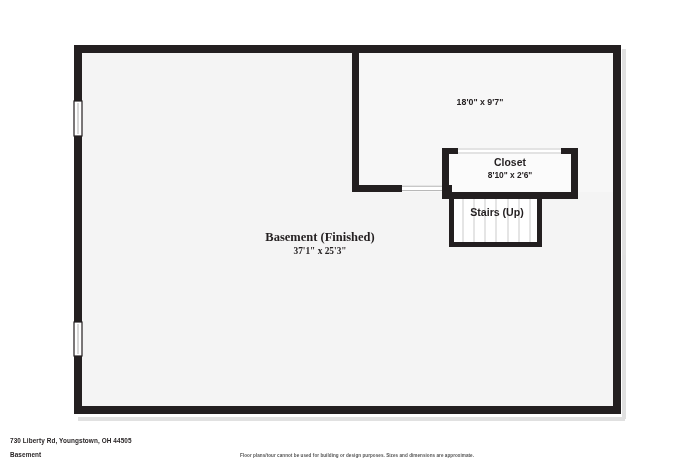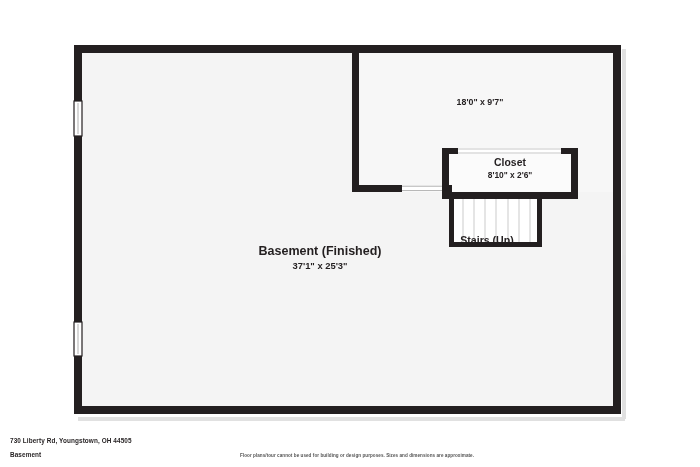--- a/index.html
+++ b/index.html
@@ -75,33 +75,33 @@
     display: block;
     font-weight: bold;
     color: #231f20;
   }
   .room-label .rl-dims {
     display: block;
     font-weight: bold;
     color: #231f20;
   }
 
-  #label-basement { left: 170px; top: 244px; width: 300px; }
+  #label-basement { left: 170px; top: 230px; width: 300px; font-family: Liberation Serif, serif; }
   #label-basement .rl-name { font-size: 12.5px; line-height: 15px; }
   #label-basement .rl-dims { font-size: 9.4px; line-height: 13px; }
 
   #label-laundry { left: 330px; top: 96px; width: 300px; }
   #label-laundry .rl-name { font-size: 11.6px; line-height: 14px; }
   #label-laundry .rl-dims { font-size: 8.8px; line-height: 12px; }
 
   #label-closet { left: 440px; top: 156px; width: 140px; }
   #label-closet .rl-name { font-size: 10.4px; line-height: 13px; }
   #label-closet .rl-dims { font-size: 8.4px; line-height: 12px; }
 
-  #label-stairs { left: 437px; top: 206px; width: 100px; margin-top: 28px; }
+  #label-stairs { left: 447px; top: 206px; width: 100px; }
   #label-stairs .rl-name { font-size: 10.6px; line-height: 13px; }
 </style>
 </head>
 <body>
 
 <svg id="plan-canvas" viewBox="0 0 700 467" xmlns="http://www.w3.org/2000/svg">
 
   <rect x="0" y="0" width="700" height="467" fill="#ffffff"></rect>
 
   <g>

